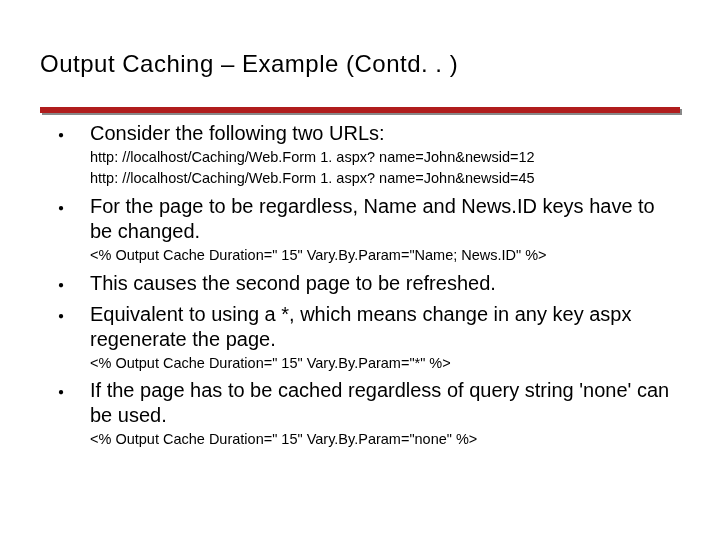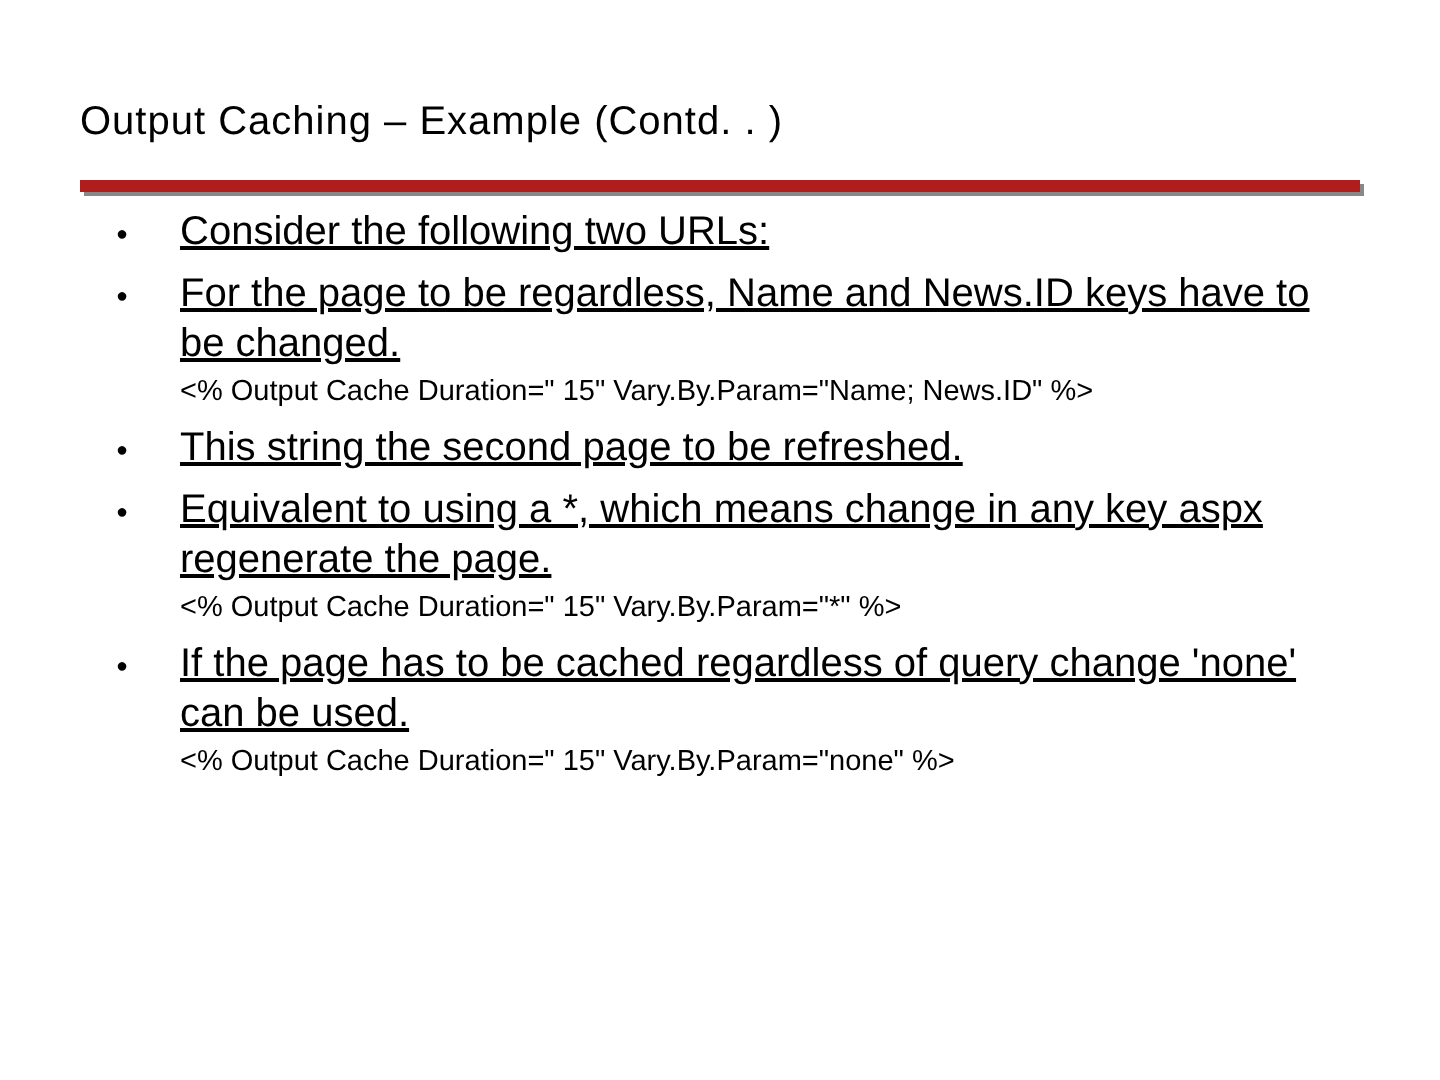--- a/index.html
+++ b/index.html
@@ -5,23 +5,23 @@
     * { margin: 0; padding: 0; box-sizing: border-box; }
     body {
       width: 720px;
       height: 540px;
       background: #ffffff;
       font-family: Verdana, Geneva, sans-serif;
       padding: 50px 40px 30px 40px;
       color: #000;
     }
     .title {
-      font-size: 20px;
+      font-size: 24px;
       font-weight: normal;
-      margin-bottom: 17px;
+      margin-bottom: 29px;
       letter-spacing: 0.5px;
     }
     .rule {
       height: 6px;
       background: #b01d1d;
       margin-bottom: 8px;
       box-shadow: 2px 2px 0 #888;
     }
     .content {
       padding-left: 6px;
@@ -36,21 +36,20 @@
       flex: 0 0 44px;
       font-size: 10px;
       color: #000;
       padding-top: 8px;
       padding-left: 12px;
     }
     .main-text {
       font-size: 20px;
       line-height: 1.25;
       flex: 1;
-      text-decoration: underline;
     }
     .sub-text {
       font-size: 14.5px;
       line-height: 1.3;
       margin-left: 44px;
       margin-top: 2px;
     }
     .code-text {
       font-size: 14.5px;
       line-height: 1.3;
@@ -63,36 +62,38 @@
 
 <div class="title">Output Caching – Example (Contd. . )</div>
 <div class="rule"></div>
 
 <div class="content">
 
   <div class="row">
     <div class="bullet">●</div>
     <div class="main-text">Consider the following two URLs:</div>
   </div>
+  <div class="sub-text">http: //localhost/Caching/Web.Form 1. aspx? name=John&amp;newsid=12</div>
+  <div class="sub-text">http: //localhost/Caching/Web.Form 1. aspx? name=John&amp;newsid=45</div>
 
   <div class="row">
     <div class="bullet">●</div>
     <div class="main-text">For the page to be regardless, Name and News.ID keys have to be changed.</div>
   </div>
   <div class="code-text">&lt;% Output Cache Duration=" 15"  Vary.By.Param="Name; News.ID" %&gt;</div>
 
   <div class="row">
     <div class="bullet">●</div>
-    <div class="main-text">This string the second page to be refreshed.</div>
+    <div class="main-text">This causes the second page to be refreshed.</div>
   </div>
   <div class="row">
     <div class="bullet">●</div>
     <div class="main-text">Equivalent to using a *, which means change in any key aspx regenerate the page.</div>
   </div>
   <div class="code-text">&lt;% Output Cache Duration=" 15"  Vary.By.Param="*" %&gt;</div>
 
   <div class="row">
     <div class="bullet">●</div>
-    <div class="main-text">If the page has to be cached regardless of query change 'none' can be used.</div>
+    <div class="main-text">If the page has to be cached regardless of query string 'none' can be used.</div>
   </div>
   <div class="code-text">&lt;% Output Cache Duration=" 15" Vary.By.Param="none" %&gt;</div>
 
 </div>
 
 </body></html>

